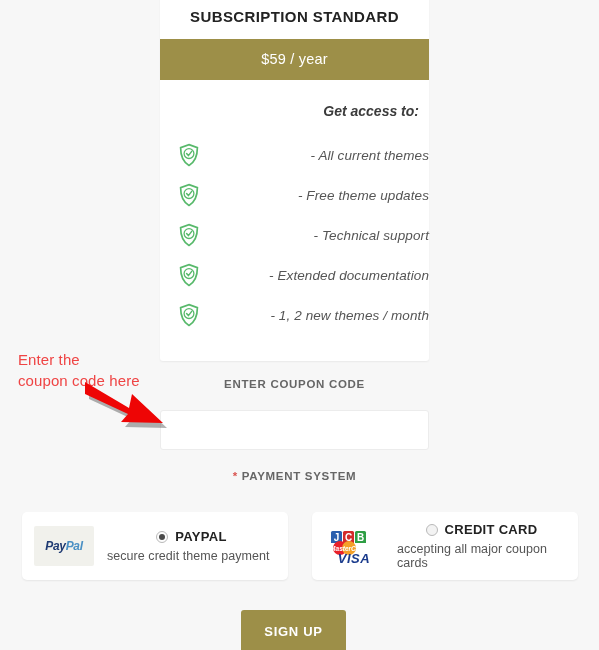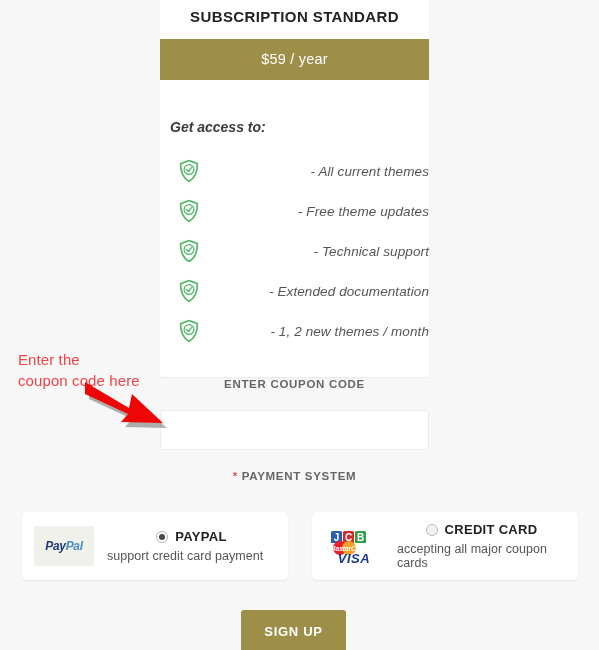--- a/index.html
+++ b/index.html
@@ -41,27 +41,26 @@
     background: #9d8f48;
     color: #ffffff;
     text-align: center;
     font-size: 14.5px;
     font-weight: normal;
     padding: 12px 10px 13px 10px;
     letter-spacing: 0.2px;
   }
 
   .access-label {
-    text-align: left;
+    text-align: right;
     font-size: 14px;
     font-style: italic;
     font-weight: bold;
     color: #3b3b3b;
     padding: 23px 10px 16px 10px;
-    margin-top: 16px;
   }
 
   .feature-list {
     list-style: none;
     padding: 0 0 26px 0;
   }
 
   .feature-item {
     display: flex;
     align-items: center;
@@ -352,21 +351,21 @@
   <div class="pay-option">
     <div class="pay-logo paypal-logo">
       <span class="pp1">Pay</span>
         <span class="pp2">Pal</span>
     </div>
     <div class="pay-body">
       <div class="pay-head">
         <span class="radio checked"></span>
         <span class="pay-title">PAYPAL</span>
       </div>
-      <div class="pay-sub">support credit card payment</div>
+      <div class="pay-sub">secure credit theme payment</div>
     </div>
   </div>
 
   <div class="pay-option">
     <div class="pay-logo cards-logo">
       <svg viewBox="0 0 60 40" width="60" height="40" aria-hidden="true">
         <rect x="0" y="0" width="60" height="40" rx="3" fill="#ffffff"></rect>
 
         <rect x="7" y="5" width="11" height="13" rx="1.5" fill="#2b5fae"></rect>
         <rect x="19" y="5" width="11" height="13" rx="1.5" fill="#d32a2a"></rect>

